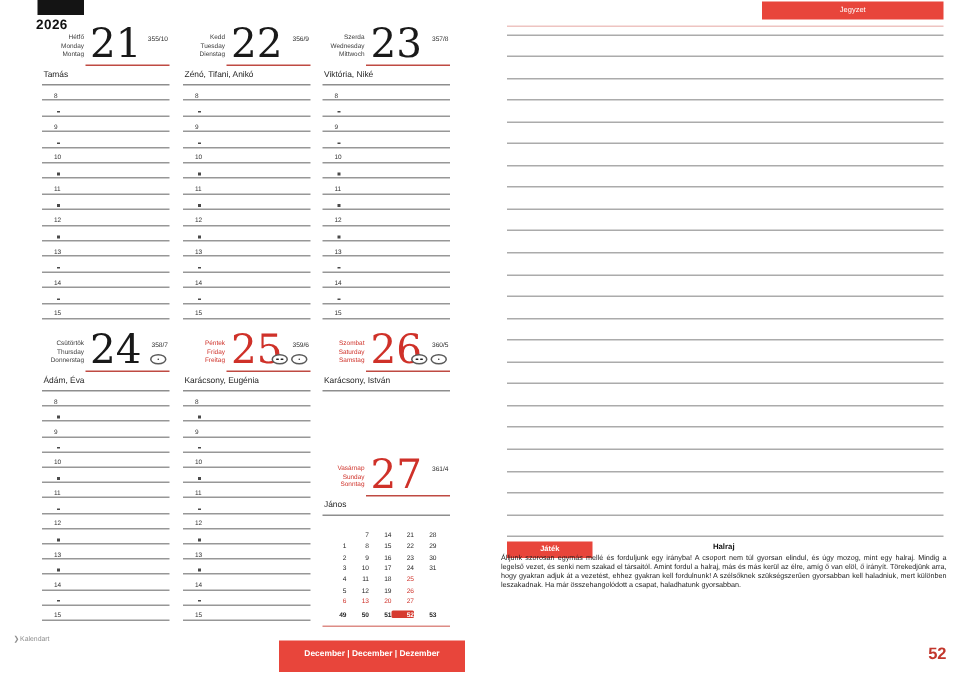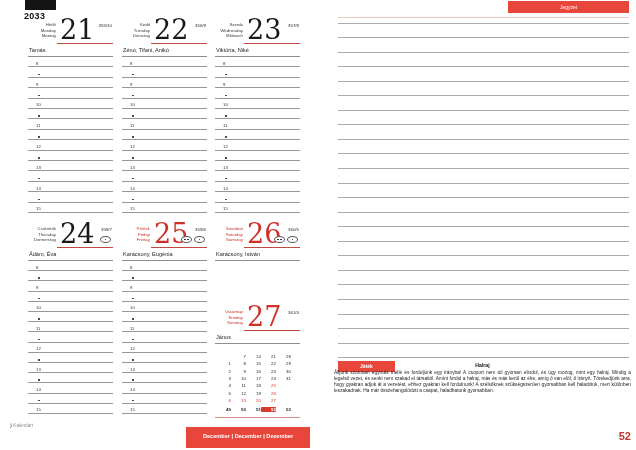--- a/index.html
+++ b/index.html
@@ -52,21 +52,21 @@
     font-size:5.2px;font-weight:bold;color:#111;}
   .game-text{position:absolute;left:334px;top:369.5px;width:297px;font-size:4.8px;line-height:1.32;
     text-align:justify;color:#1d1d1d;}
   .page-num{position:absolute;left:601px;top:430px;width:30px;text-align:right;
     font-size:11px;font-weight:bold;color:#c2362c;}
 </style>
 </head>
 <body>
 
 <div class="year-tab"></div>
-<div class="year-label">2033</div>
+<div class="year-label">2026</div>
 
 <div id="left-page">
     <div class="day" style="left: 28px; top: 18px;">
       <div class="day-names">
         <div>Hétfő</div>
         <div>Monday</div>
         <div>Montag</div>
       </div>
       <div class="day-number">21</div>
       <div class="yearday">355/10</div>

